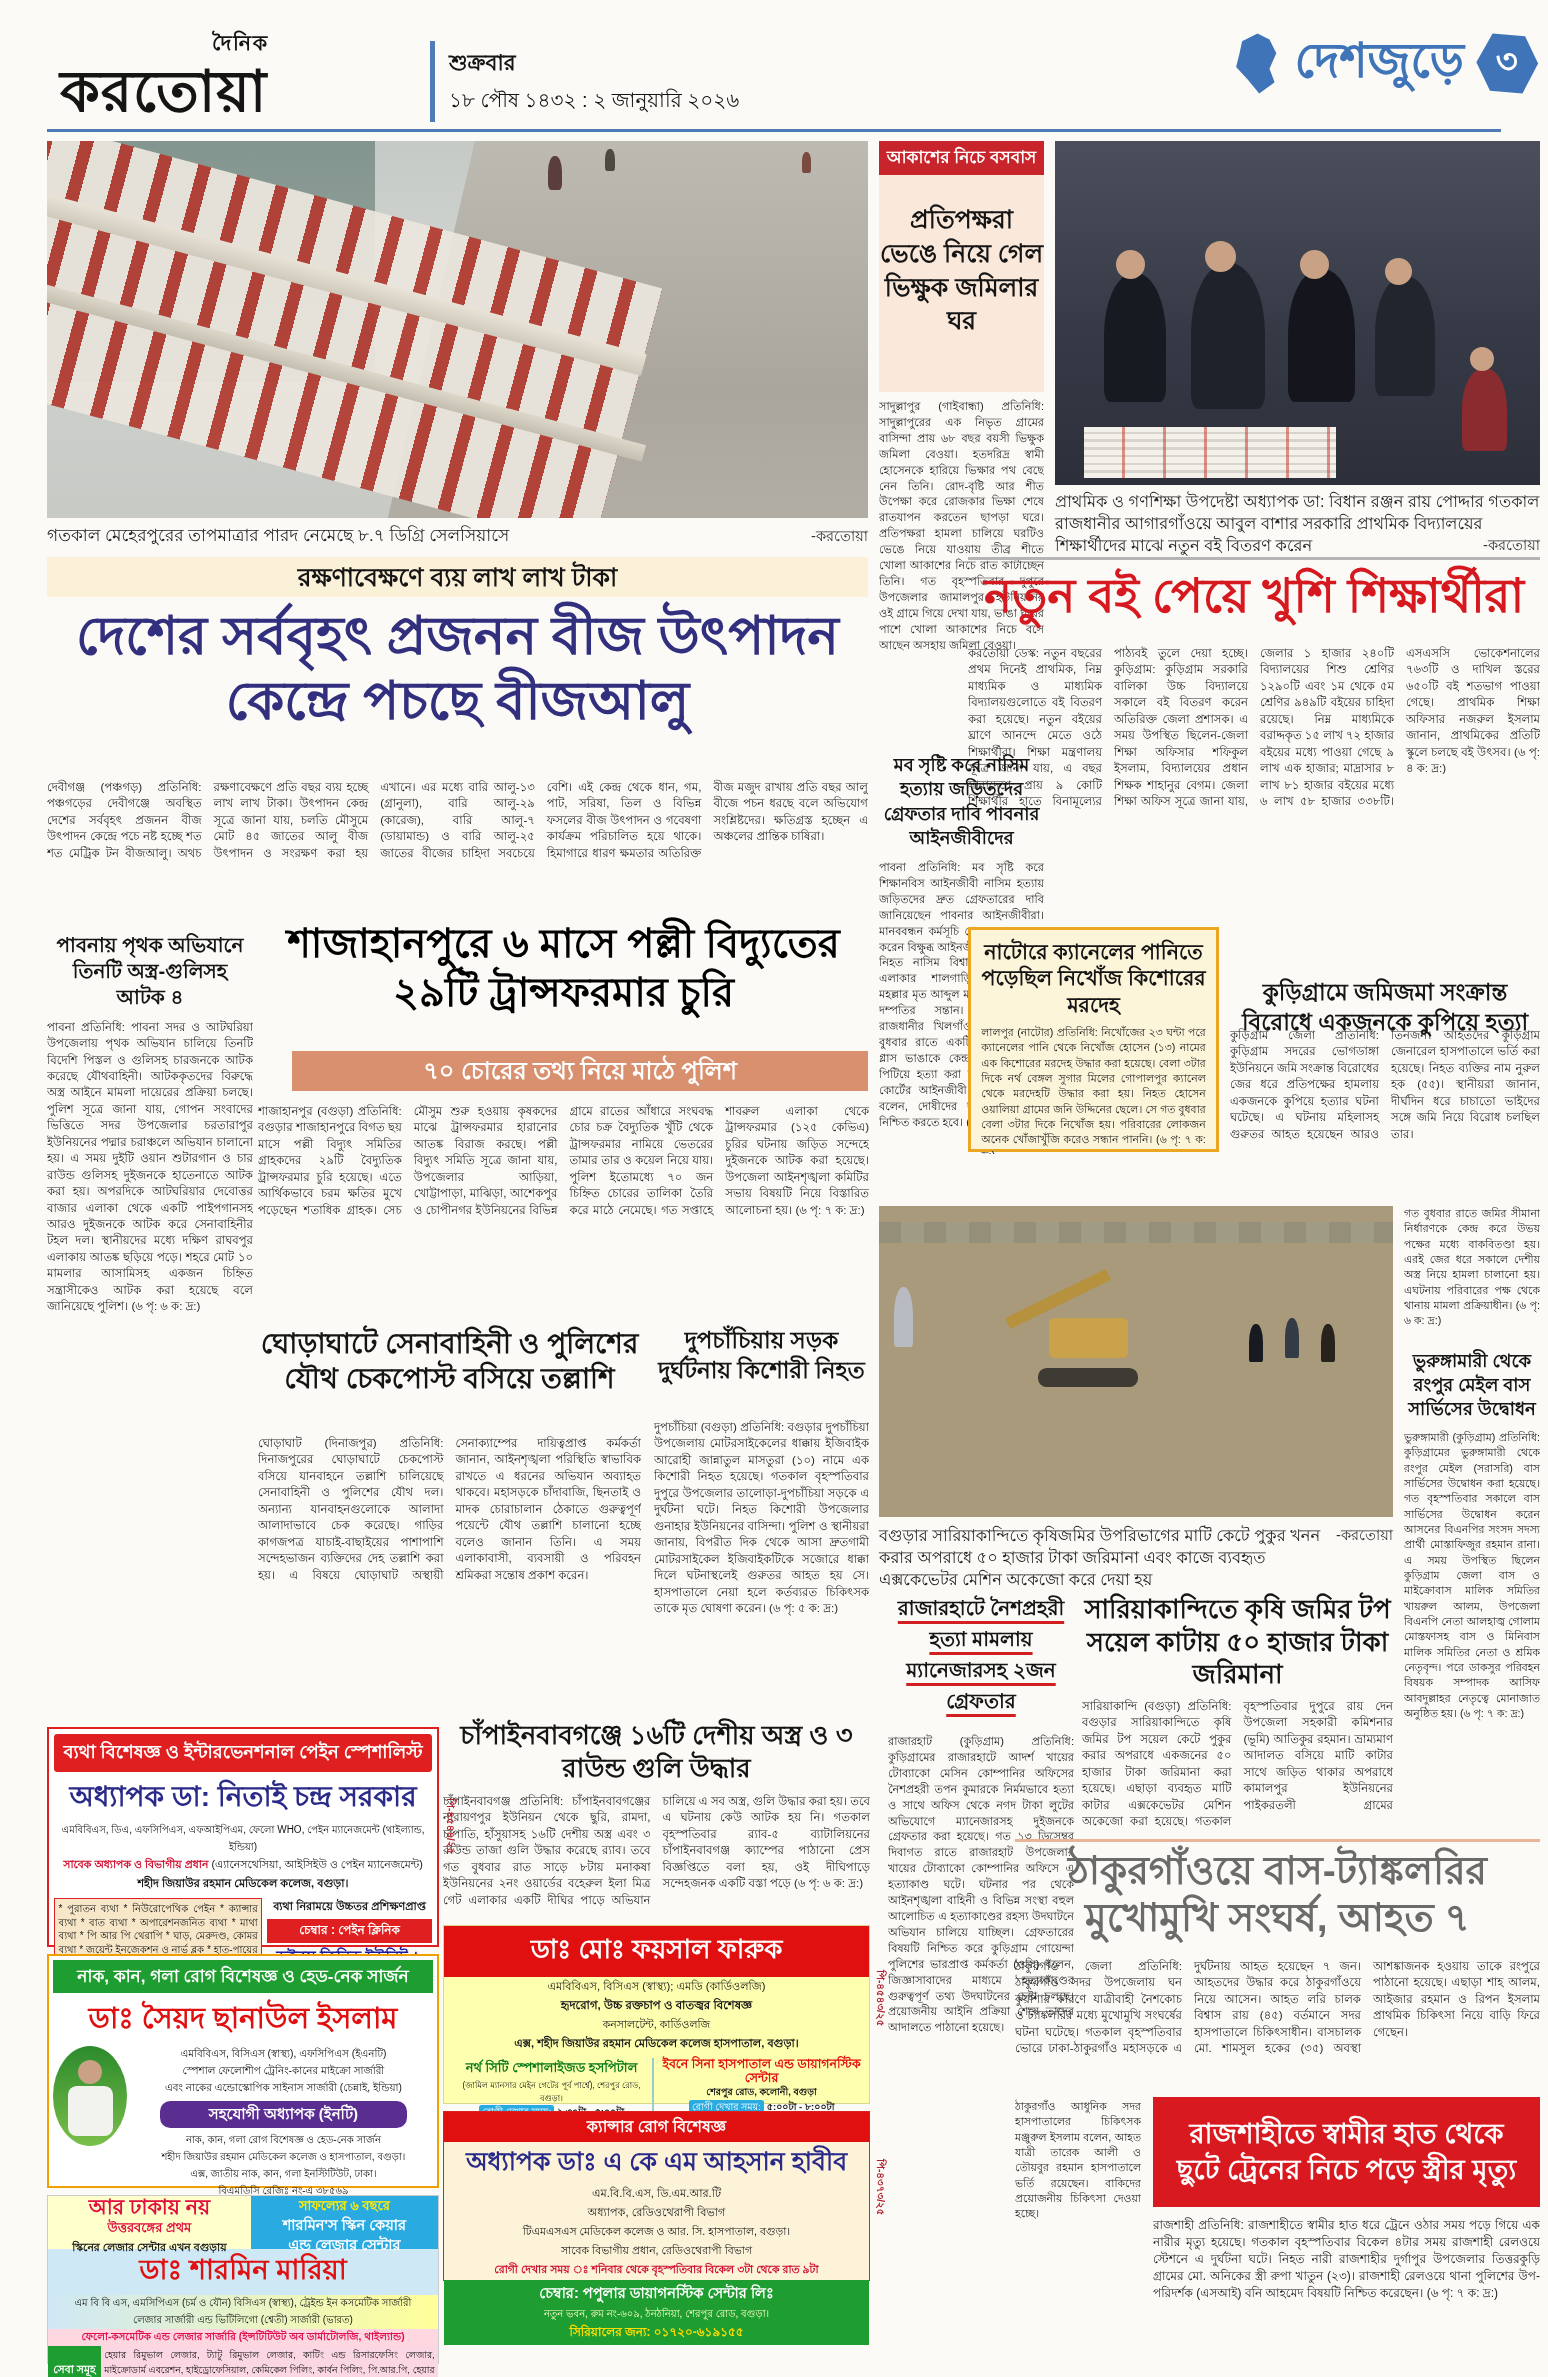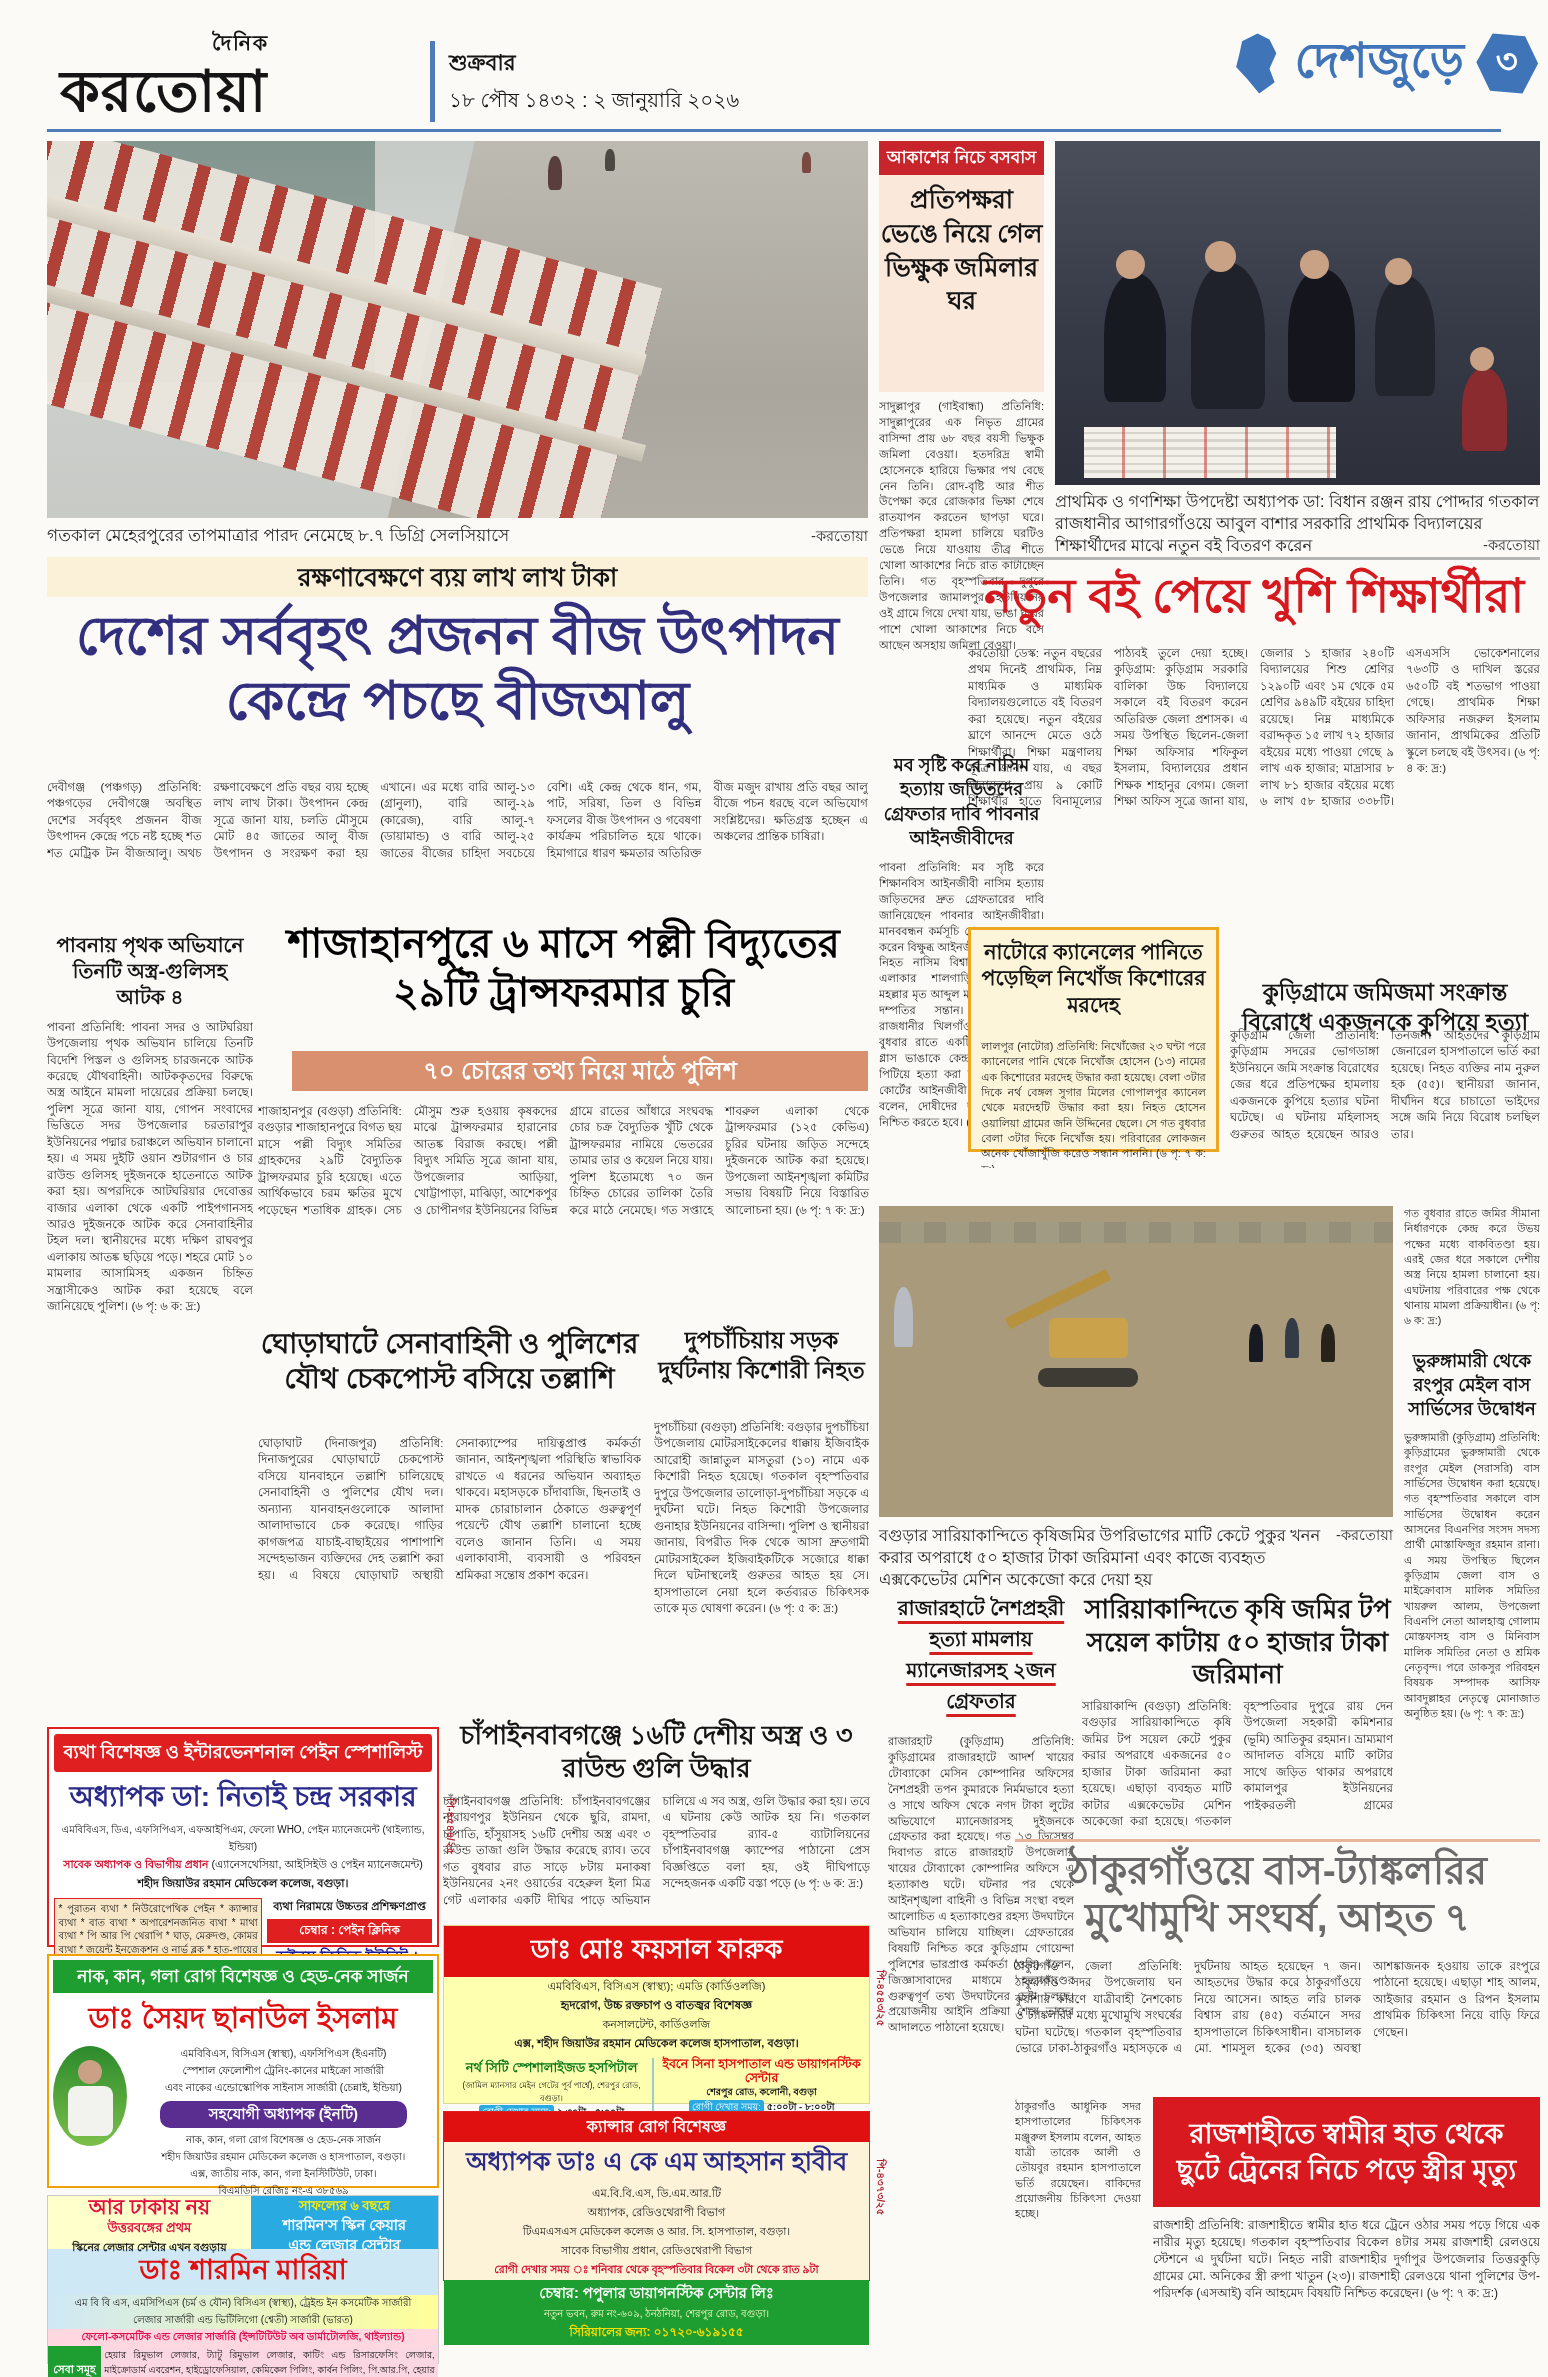--- a/index.html
+++ b/index.html
@@ -114,21 +114,21 @@
   <div class="abs hl" style="left:654px;top:1326px;width:215px;font-size:23px;line-height:1.3;">দুপচাঁচিয়ায় সড়ক দুর্ঘটনায় কিশোরী নিহত</div>
   <div class="abs bodytext" style="left:654px;top:1419px;width:215px;height:289px;">দুপচাঁচিয়া (বগুড়া) প্রতিনিধি: বগুড়ার দুপচাঁচিয়া উপজেলায় মোটরসাইকেলের ধাক্কায় ইজিবাইক আরোহী জান্নাতুল মাসতুরা (১০) নামে এক কিশোরী নিহত হয়েছে। গতকাল বৃহস্পতিবার দুপুরে উপজেলার তালোড়া-দুপচাঁচিয়া সড়কে এ দুর্ঘটনা ঘটে। নিহত কিশোরী উপজেলার গুনাহার ইউনিয়নের বাসিন্দা। পুলিশ ও স্থানীয়রা জানায়, বিপরীত দিক থেকে আসা দ্রুতগামী মোটরসাইকেল ইজিবাইকটিকে সজোরে ধাক্কা দিলে ঘটনাস্থলেই গুরুতর আহত হয় সে। হাসপাতালে নেয়া হলে কর্তব্যরত চিকিৎসক তাকে মৃত ঘোষণা করেন। (৬ পৃ: ৫ ক: দ্র:)</div>
 
   <div class="abs hl" style="left:443px;top:1719px;width:427px;font-size:26px;line-height:1.25;">চাঁপাইনবাবগঞ্জে ১৬টি দেশীয় অস্ত্র ও ৩ রাউন্ড গুলি উদ্ধার</div>
   <div class="abs bodytext cols2" style="left:443px;top:1793px;width:427px;height:126px;">চাঁপাইনবাবগঞ্জ প্রতিনিধি: চাঁপাইনবাবগঞ্জের নারায়ণপুর ইউনিয়ন থেকে ছুরি, রামদা, চাপাতি, হাঁসুয়াসহ ১৬টি দেশীয় অস্ত্র এবং ৩ রাউন্ড তাজা গুলি উদ্ধার করেছে র‌্যাব। তবে গত বুধবার রাত সাড়ে ৮টায় মনাকষা ইউনিয়নের ২নং ওয়ার্ডের বহেরুল ইলা মিত্র গেট এলাকার একটি দীঘির পাড়ে অভিযান চালিয়ে এ সব অস্ত্র, গুলি উদ্ধার করা হয়। তবে এ ঘটনায় কেউ আটক হয় নি। গতকাল বৃহস্পতিবার র‌্যাব-৫ ব্যাটালিয়নের চাঁপাইনবাবগঞ্জ ক্যাম্পের পাঠানো প্রেস বিজ্ঞপ্তিতে বলা হয়, ওই দীঘিপাড়ে সন্দেহজনক একটি বস্তা পড়ে (৬ পৃ: ৬ ক: দ্র:)</div>
 
   <div class="abs" style="left:879px;top:141px;width:165px;height:34px;background:#c8242b;">
     <div class="hl" style="font-size:17px;line-height:34px;color:#fff;">আকাশের নিচে বসবাস</div>
   </div>
   <div class="abs" style="left:879px;top:175px;width:165px;height:217px;background:#fae8db;">
-    <div class="hl" style="font-size:25px;line-height:1.35;padding-top:8px;font-family:Liberation Serif, serif;">প্রতিপক্ষরা ভেঙে নিয়ে গেল ভিক্ষুক জমিলার ঘর</div>
+    <div class="hl" style="font-size:25px;line-height:1.35;padding-top:28px;">প্রতিপক্ষরা ভেঙে নিয়ে গেল ভিক্ষুক জমিলার ঘর</div>
   </div>
   <div class="abs bodytext" style="left:879px;top:399px;width:165px;height:348px;font-size:11.2px;">সাদুল্লাপুর (গাইবান্ধা) প্রতিনিধি: সাদুল্লাপুরের এক নিভৃত গ্রামের বাসিন্দা প্রায় ৬৮ বছর বয়সী ভিক্ষুক জমিলা বেওয়া। হতদরিদ্র স্বামী হোসেনকে হারিয়ে ভিক্ষার পথ বেছে নেন তিনি। রোদ-বৃষ্টি আর শীত উপেক্ষা করে রোজকার ভিক্ষা শেষে রাতযাপন করতেন ছাপড়া ঘরে। প্রতিপক্ষরা হামলা চালিয়ে ঘরটিও ভেঙে নিয়ে যাওয়ায় তীব্র শীতে খোলা আকাশের নিচে রাত কাটাচ্ছেন তিনি। গত বৃহস্পতিবার দুপুরে উপজেলার জামালপুর ইউনিয়নের ওই গ্রামে গিয়ে দেখা যায়, ভাঙা ঘরের পাশে খোলা আকাশের নিচে বসে আছেন অসহায় জমিলা বেওয়া।</div>
 
   <div class="abs hl" style="left:879px;top:753px;width:165px;font-size:18px;line-height:1.35;">মব সৃষ্টি করে নাসিম হত্যায় জড়িতদের গ্রেফতার দাবি পাবনার আইনজীবীদের</div>
   <div class="abs bodytext" style="left:879px;top:860px;width:165px;height:389px;font-size:11.2px;">পাবনা প্রতিনিধি: মব সৃষ্টি করে শিক্ষানবিস আইনজীবী নাসিম হত্যায় জড়িতদের দ্রুত গ্রেফতারের দাবি জানিয়েছেন পাবনার আইনজীবীরা। মানববন্ধন কর্মসূচি থেকে এমন মন্তব্য করেন বিক্ষুব্ধ আইনজীবীদের নেতৃবৃন্দ। নিহত নাসিম বিশ্বাস পাবনা পৌর এলাকার শালগাড়িয়া গোবিন্দপুর মহল্লার মৃত আব্দুল মালেক ও আইরিন দম্পতির সন্তান। জানা যায়, রাজধানীর খিলগাঁও এলাকায় গত বুধবার রাতে একটি প্রাইভেটকারের গ্লাস ভাঙাকে কেন্দ্র করে নাসিমকে পিটিয়ে হত্যা করা হয়। পাবনা জজ কোর্টের আইনজীবী এরশাদ হোসেন বলেন, দোষীদের দৃষ্টান্তমূলক শাস্তি নিশ্চিত করতে হবে। (৬ পৃ: ৬ ক: দ্র:)</div>
 
   <div class="ph p-event" style="left:1055px;top:141px;width:485px;height:344px;">
     <div class="sil" style="left:10%;bottom:24%;width:62px;height:129px;"></div>
     <div class="head" style="left:12.5%;bottom:60%;width:29px;height:29px;"></div>
     <div class="sil" style="left:28%;bottom:22%;width:74px;height:146px;background:#20222b;"></div>
@@ -143,21 +143,21 @@
   </div>
   <div class="abs" style="left:1055px;top:490px;width:485px;">
     <span class="capt">প্রাথমিক ও গণশিক্ষা উপদেষ্টা অধ্যাপক ডা: বিধান রঞ্জন রায় পোদ্দার গতকাল রাজধানীর আগারগাঁওয়ে আবুল বাশার সরকারি প্রাথমিক বিদ্যালয়ের শিক্ষার্থীদের মাঝে নতুন বই বিতরণ করেন</span>
     <span class="credit">-করতোয়া</span>
   </div>
   <div class="abs" style="left:968px;top:557px;width:572px;height:2.6px;background:#b5b5b5;"></div>
   <div class="abs hl" style="left:968px;top:568px;width:572px;font-size:47px;color:#d6181f;line-height:1.2;">নতুন বই পেয়ে খুশি শিক্ষার্থীরা</div>
   <div class="abs bodytext cols4" style="left:968px;top:645px;width:572px;height:272px;">করতোয়া ডেস্ক: নতুন বছরের প্রথম দিনেই প্রাথমিক, নিম্ন মাধ্যমিক ও মাধ্যমিক বিদ্যালয়গুলোতে বই বিতরণ করা হয়েছে। নতুন বইয়ের ঘ্রাণে আনন্দে মেতে ওঠে শিক্ষার্থীরা। শিক্ষা মন্ত্রণালয় সূত্রে জানা যায়, এ বছর সারাদেশে প্রায় ৯ কোটি শিক্ষার্থীর হাতে বিনামূল্যের পাঠ্যবই তুলে দেয়া হচ্ছে। কুড়িগ্রাম: কুড়িগ্রাম সরকারি বালিকা উচ্চ বিদ্যালয়ে সকালে বই বিতরণ করেন অতিরিক্ত জেলা প্রশাসক। এ সময় উপস্থিত ছিলেন-জেলা শিক্ষা অফিসার শফিকুল ইসলাম, বিদ্যালয়ের প্রধান শিক্ষক শাহানুর বেগম। জেলা শিক্ষা অফিস সূত্রে জানা যায়, জেলার ১ হাজার ২৪০টি বিদ্যালয়ের শিশু শ্রেণির ১২৯০টি এবং ১ম থেকে ৫ম শ্রেণির ৯৪৯টি বইয়ের চাহিদা রয়েছে। নিম্ন মাধ্যমিকে বরাদ্দকৃত ১৫ লাখ ৭২ হাজার বইয়ের মধ্যে পাওয়া গেছে ৯ লাখ এক হাজার; মাদ্রাসার ৮ লাখ ৮১ হাজার বইয়ের মধ্যে ৬ লাখ ৫৮ হাজার ৩৩৮টি। এসএসসি ভোকেশনালের ৭৬৩টি ও দাখিল স্তরের ৬৫০টি বই শতভাগ পাওয়া গেছে। প্রাথমিক শিক্ষা অফিসার নজরুল ইসলাম জানান, প্রাথমিকের প্রতিটি স্কুলে চলছে বই উৎসব। (৬ পৃ: ৪ ক: দ্র:)</div>
 
   <div class="abs" style="left:968px;top:927px;width:251px;height:225px;border:3.4px solid #eba722;background:#fdf5da;padding:8.6px 10.3px;box-sizing:border-box;">
-    <div class="hl" style="font-size:20.6px;line-height:1.3;margin-bottom:20px;">নাটোরে ক্যানেলের পানিতে পড়েছিল নিখোঁজ কিশোরের মরদেহ</div>
+    <div class="hl" style="font-size:20.6px;line-height:1.3;margin-bottom:6px;">নাটোরে ক্যানেলের পানিতে পড়েছিল নিখোঁজ কিশোরের মরদেহ</div>
     <div class="bodytext" style="font-size:10.8px;height:129px;">লালপুর (নাটোর) প্রতিনিধি: নিখোঁজের ২৩ ঘন্টা পরে ক্যানেলের পানি থেকে নিখোঁজ হোসেন (১৩) নামের এক কিশোরের মরদেহ উদ্ধার করা হয়েছে। বেলা ৩টার দিকে নর্থ বেঙ্গল সুগার মিলের গোপালপুর ক্যানেল থেকে মরদেহটি উদ্ধার করা হয়। নিহত হোসেন ওয়ালিয়া গ্রামের জনি উদ্দিনের ছেলে। সে গত বুধবার বেলা ৩টার দিকে নিখোঁজ হয়। পরিবারের লোকজন অনেক খোঁজাখুঁজি করেও সন্ধান পাননি। (৬ পৃ: ৭ ক: দ্র:)</div>
   </div>
 
   <div class="abs hl" style="left:1230px;top:978px;width:310px;font-size:23px;line-height:1.3;">কুড়িগ্রামে জমিজমা সংক্রান্ত বিরোধে একজনকে কুপিয়ে হত্যা</div>
   <div class="abs bodytext cols2" style="left:1230px;top:1027px;width:310px;height:169px;">কুড়িগ্রাম জেলা প্রতিনিধি: কুড়িগ্রাম সদরের ভোগডাঙ্গা ইউনিয়নে জমি সংক্রান্ত বিরোধের জের ধরে প্রতিপক্ষের হামলায় একজনকে কুপিয়ে হত্যার ঘটনা ঘটেছে। এ ঘটনায় মহিলাসহ গুরুতর আহত হয়েছেন আরও তিনজন। আহতদের কুড়িগ্রাম জেনারেল হাসপাতালে ভর্তি করা হয়েছে। নিহত ব্যক্তির নাম নুরুল হক (৫৫)। স্থানীয়রা জানান, দীর্ঘদিন ধরে চাচাতো ভাইদের সঙ্গে জমি নিয়ে বিরোধ চলছিল তার।</div>
 
   <div class="ph p-field" style="left:879px;top:1206px;width:514px;height:311px;">
     <div class="treeline"></div>
     <div class="exc-boom"></div>
     <div class="exc-cab"></div>

